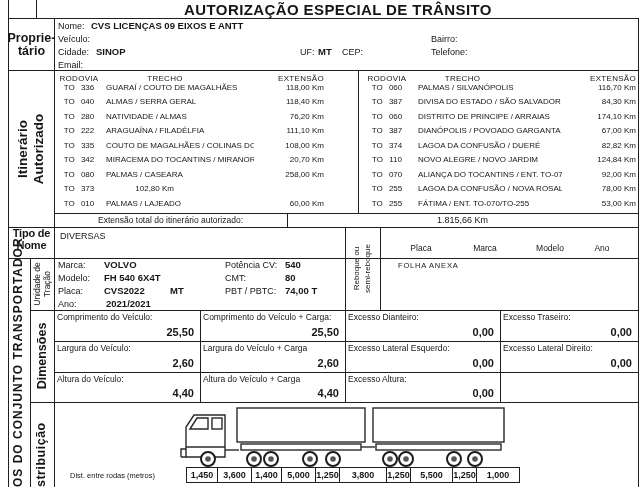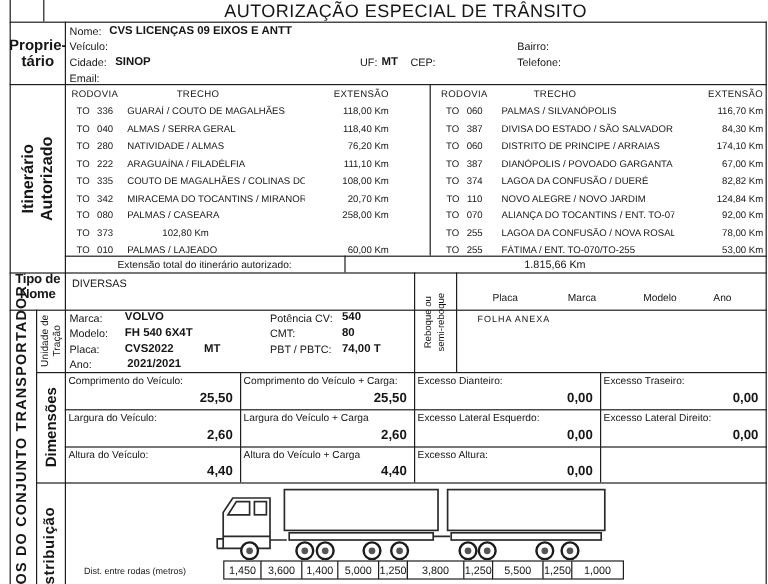--- a/index.html
+++ b/index.html
@@ -23,42 +23,42 @@
   .h-prop{top:70px;left:8px;width:631px;height:1px}
   .h-total{top:213px;left:54px;width:585px;height:1px}
   .h-tipo{top:227px;left:8px;width:631px;height:1px}
   .h-trac{top:258px;left:8px;width:631px;height:1px}
   .h-dimt{top:310px;left:30px;width:609px;height:1px}
   .h-dim1{top:341px;left:54px;width:585px;height:1px}
   .h-dim2{top:372px;left:54px;width:585px;height:1px}
   .h-dist{top:402px;left:30px;width:609px;height:1px}
 
   .title{position:absolute;top:1px;left:36px;right:0;text-align:center;
-         font-weight:normal;font-size:15px;letter-spacing:.4px}
+         font-weight:bold;font-size:15px;letter-spacing:.4px}
 
   .prop-label{position:absolute;left:9px;top:19px;width:45px;height:51px;display:flex;
         flex-direction:column;align-items:center;justify-content:center;
         font-weight:bold;font-size:12.5px;line-height:13px}
   .prop-fields{position:absolute;left:54px;top:18px;width:584px;height:52px}
   .prow{position:absolute;left:0;right:0;height:12px;line-height:12px;font-size:9px}
   .prow span{position:absolute;white-space:nowrap}
   .pv{font-weight:bold;font-size:9.5px}
 
   .itin-side{position:absolute;left:8px;top:70px;width:46px;height:157px;
         display:flex;align-items:center;justify-content:center}
   .rot{transform:rotate(-90deg);white-space:nowrap;text-align:center}
   .itin-side .rot{font-weight:bold;font-size:13.5px;line-height:16px}
   .rot-pin{position:absolute;transform-origin:0 0;transform:rotate(-90deg);white-space:nowrap}
 
   .itin-table{position:absolute;top:70px;height:143px}
   .itl{left:54px;width:304px}
   .itr{left:358px;width:280px}
   .itin-h{display:flex;height:13px;align-items:flex-end;font-size:8px;letter-spacing:.3px}
   .itin-rows{display:flex;flex-direction:column;height:130px}
-  .itin-row{flex:1;display:flex;align-items:flex-end;font-size:8px}
+  .itin-row{flex:1;display:flex;align-items:flex-start;font-size:8px}
   .c-rod{width:50px;text-align:center;word-spacing:4px}
   .c-tre{flex:1;padding-left:2px;white-space:nowrap;overflow:hidden}
   .c-ext{width:70px;text-align:right;margin-right:34px}
   .itl .itin-h .c-tre{padding-right:30px;text-align:center}
   .itr .c-rod{width:46px;margin-left:6px}
   .itr .c-tre{padding-left:8px}
   .itr .itin-h .c-tre{padding-right:55px;text-align:center}
   .itr .c-ext{width:74px;margin-right:2px}
 
   .tot-label{position:absolute;left:54px;top:213px;width:233px;height:14px;line-height:14px;
@@ -102,21 +102,21 @@
   .dim-cell .dl{position:absolute;top:2px;left:3px;font-size:8.5px;white-space:nowrap}
   .dim-cell .dv{position:absolute;bottom:3px;right:6px;font-weight:bold;font-size:11px}
 
   .dist-side{position:absolute;left:30px;top:402px;width:24px;height:85px}
   .dist-side .rot-pin{left:4px;top:85px;font-weight:bold;font-size:12.5px;letter-spacing:.5px}
   .dist-label{position:absolute;left:70px;top:471px;font-size:7.5px}
   .truck-code{position:absolute;left:253px;top:412px;width:100px;text-align:center;
         font-weight:bold;font-size:16px;letter-spacing:1px}
   .dist-row{position:absolute;left:187px;top:467px;display:flex}
   .dist-cell{border:1px solid #1f1f1f;margin-left:-1px;height:14px;line-height:14px;
-        text-align:center;font-weight:normal;font-size:9px;background:#fff;white-space:nowrap}
+        text-align:center;font-weight:bold;font-size:9px;background:#fff;white-space:nowrap}
   .dist-row div:nth-of-type(1){width:30px}
   .dist-row div:nth-of-type(2){width:33px}
   .dist-row div:nth-of-type(3){width:29px}
   .dist-row div:nth-of-type(4){width:33px}
   .dist-row div:nth-of-type(5){width:23px}
   .dist-row div:nth-of-type(6){width:46px}
   .dist-row div:nth-of-type(7){width:23px}
   .dist-row div:nth-of-type(8){width:41px}
   .dist-row div:nth-of-type(9){width:23px}
   .dist-row div:nth-of-type(10){width:42px}

